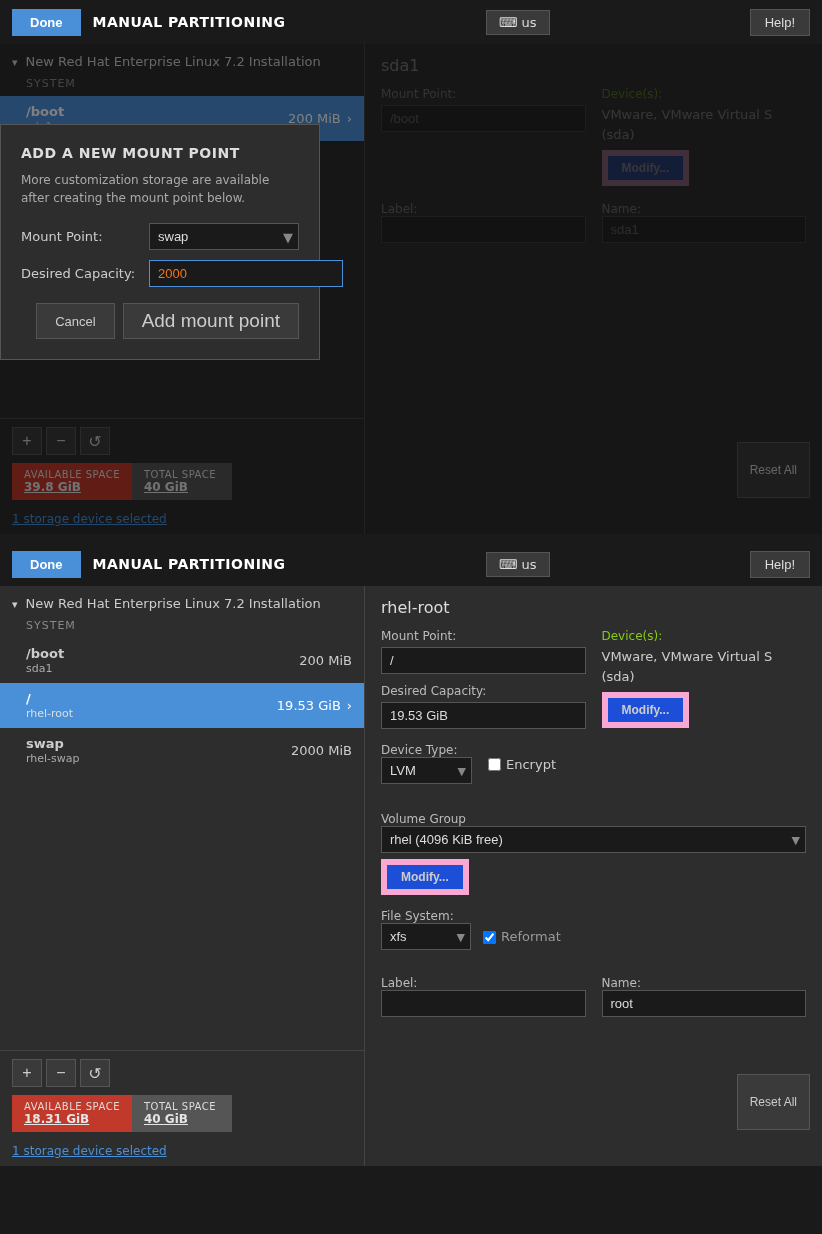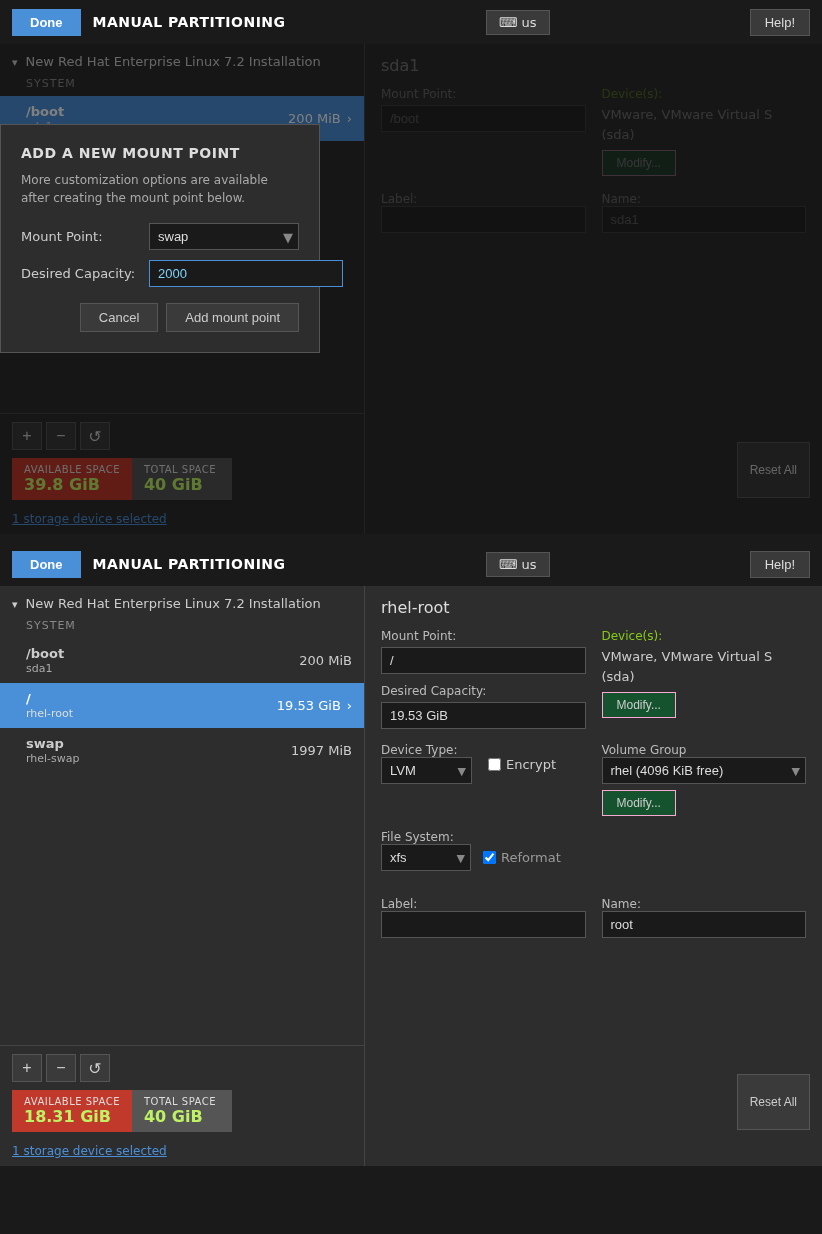--- a/index.html
+++ b/index.html
@@ -148,23 +148,24 @@
     }
     .stat-box.available { background: #c0392b; }
     .stat-box.total { background: #555; }
     .stat-label {
       font-size: 10px;
       color: #ddd;
       text-transform: uppercase;
       letter-spacing: 0.5px;
     }
     .stat-value {
-      font-size: 16px;
+      font-size: 12px;
       font-weight: bold;
-      color: #bef264;
+      color: #e5e5e5;
+      text-decoration: underline;
     }
 
     .storage-link {
       padding: 4px 12px 8px 12px;
       color: #4a90d9;
       font-size: 12px;
       cursor: pointer;
       text-decoration: underline;
     }
     .reset-all-btn {
@@ -210,27 +211,28 @@
       width: 100%;
     }
     .form-input:read-only {
       color: #999;
     }
 
     .devices-label { color: #84cc16; font-size: 12px; margin-bottom: 4px; }
     .device-text { color: #ccc; font-size: 13px; line-height: 1.5; }
 
     .modify-btn {
-      background: #14532d;
-      border: 1px solid #f9a8d4;
+      background: #1d4ed8;
+      border: 6px solid #f9a8d4;
       color: #ccc;
       padding: 5px 14px;
       cursor: pointer;
       font-size: 12px;
       margin-top: 6px;
+      font-weight: bold;
     }
 
     .two-col { display: flex; gap: 16px; }
     .col { flex: 1; }
 
     
     .modal-overlay {
       position: absolute;
       top: 0; left: 0; right: 0; bottom: 0;
       background: rgba(0,0,0,0.5);
@@ -290,21 +292,21 @@
       position: absolute;
       right: 6px;
       top: 50%;
       transform: translateY(-50%);
       color: #888;
       pointer-events: none;
     }
     .modal-input {
       background: #1a1a1a;
       border: 1px solid #4a90d9;
-      color: #7dd3fc;
+      color: #f97316;
       padding: 5px 8px;
       font-size: 13px;
       flex: 1;
     }
     .modal-actions {
       display: flex;
       justify-content: flex-end;
       gap: 8px;
       margin-top: 16px;
     }
@@ -315,21 +317,21 @@
       padding: 6px 18px;
       cursor: pointer;
       font-size: 13px;
     }
     .btn-add {
       background: #3a3a3a;
       border: 1px solid #555;
       color: #ccc;
       padding: 6px 18px;
       cursor: pointer;
-      font-size: 13px;
+      font-size: 19px;
     }
 
     
     .device-type-row {
       display: flex;
       align-items: flex-start;
       gap: 16px;
       margin-bottom: 12px;
     }
     .select-wrapper {
@@ -379,21 +381,21 @@
     }
 
     .fs-row {
       display: flex;
       align-items: center;
       gap: 12px;
       margin-bottom: 12px;
     }
     .reformat-label {
       display: flex;
-      align-items: center;
+      align-items: flex-end;
       gap: 5px;
       color: #999;
       font-size: 13px;
     }
     .reformat-label input { cursor: pointer; }
   </style>
 </head>
 <body>
 
 <div class="panel">
@@ -476,21 +478,21 @@
         <div class="col">
           <div class="form-label">Name:</div>
           <input class="form-input" value="sda1" style="color: rgb(153, 153, 153);">
         </div>
       </div>
     </div>
 
     <div class="modal-overlay">
       <div class="modal">
         <div class="modal-title">ADD A NEW MOUNT POINT</div>
-        <div class="modal-desc">More customization options are available after creating the mount point below.</div>
+        <div class="modal-desc">More customization storage are available after creating the mount point below.</div>
 
         <div class="modal-form-row">
           <div class="modal-form-label">Mount Point:</div>
           <div class="modal-select-wrapper">
             <select class="modal-select">
               <option>swap</option>
               <option>/</option>
               <option>/boot</option>
               <option>/home</option>
               <option>/var</option>
@@ -561,21 +563,21 @@
           <span class="partition-arrow"> ›</span>
         </div>
       </div>
 
       <div class="partition-item">
         <div>
           <div class="partition-name">swap</div>
           <div class="partition-sub">rhel-swap</div>
         </div>
         <div style="display:flex;align-items:center;">
-          <span class="partition-size">1997 MiB</span>
+          <span class="partition-size">2000 MiB</span>
         </div>
       </div>
 
       <div style="flex:1;"></div>
 
       <div class="left-actions">
         <button class="icon-btn">+</button>
         <button class="icon-btn">−</button>
         <button class="icon-btn">↺</button>
       </div>
@@ -607,21 +609,21 @@
           </div>
         </div>
         <div class="col">
           <div class="devices-label">Device(s):</div>
           <div class="device-text">VMware, VMware Virtual S</div>
           <div class="device-text">(sda)</div>
           <button class="modify-btn">Modify...</button>
         </div>
       </div>
 
-      <div class="two-col" style="margin-top:14px;">
+      <div class="two-col" style="margin-top:14px;flex-direction:column;">
         <div class="col">
           <div class="form-label">Device Type:</div>
           <div class="device-type-row">
             <div class="select-wrapper">
               <select class="form-select">
                 <option>LVM</option>
                 <option>Standard</option>
                 <option>BTRFS</option>
               </select>
               <span class="select-arrow">▼</span>

